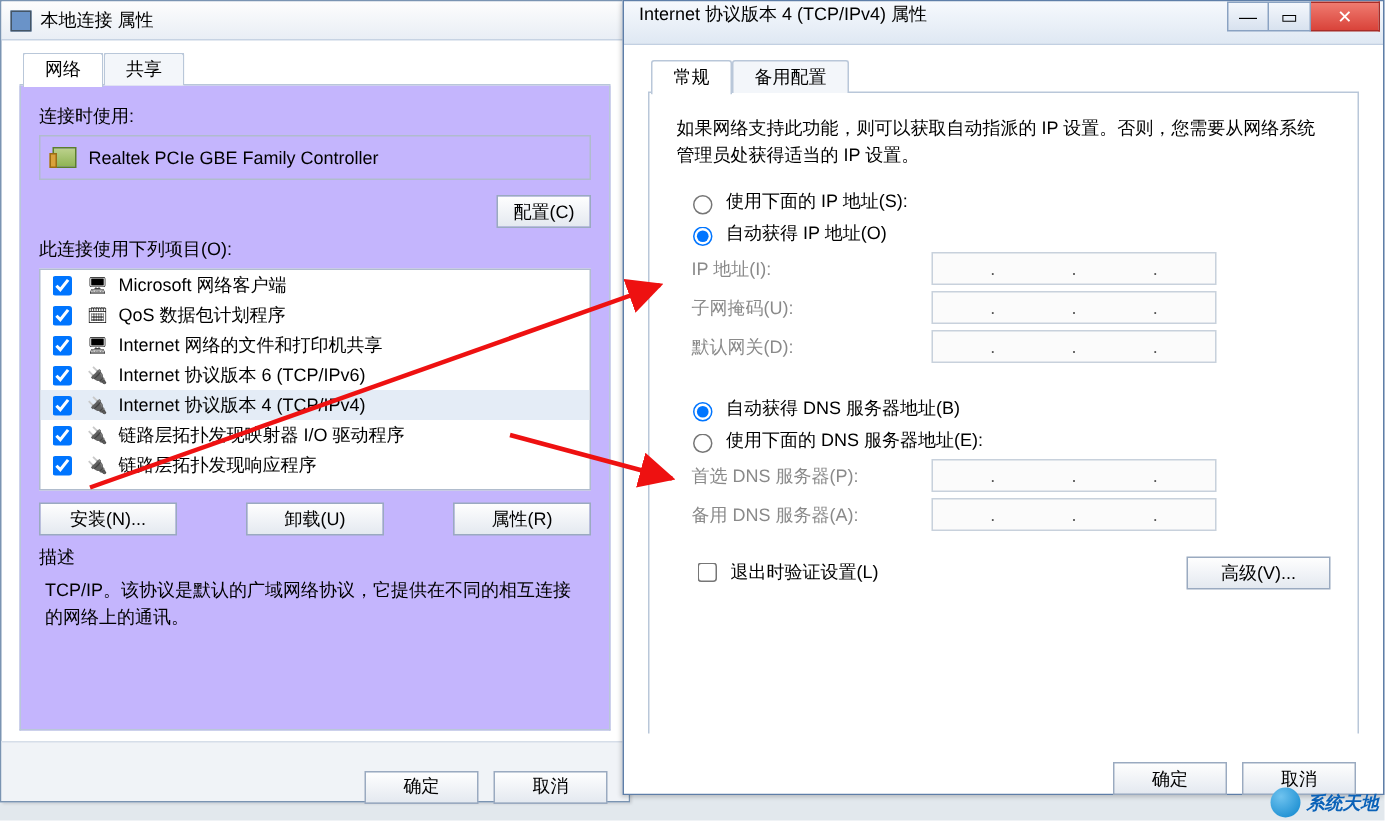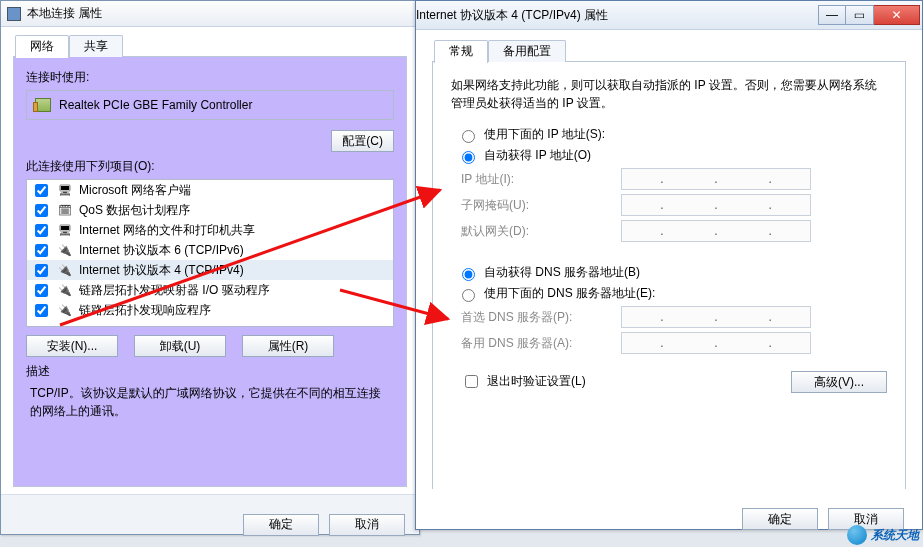--- a/index.html
+++ b/index.html
@@ -46,21 +46,21 @@
   .btn.mid{ width:92px; }
 
   
   .dlg-right{
     position:absolute; left:415px; top:0; width:508px; height:530px;
     background:#fff; border:1px solid #5e7ea8;
     box-shadow:-1px 1px 3px rgba(0,0,0,.2);
   }
   .titlebar-r{
     height:29px; background:linear-gradient(#f6f9fd,#dfe8f3);
-    display:flex; align-items:center; justify-content:space-between; padding:0 0 0 0;
+    display:flex; align-items:flex-start; justify-content:space-between; padding:0 0 0 10px;
     border-bottom:1px solid #c2d0e2;
   }
   .winbtns{ display:flex; height:20px; margin-right:2px;}
   .wb{ width:28px; height:20px; border:1px solid #8aa2c2; border-left:none;
        background:linear-gradient(#f4f7fc,#d8e2ef); display:flex; align-items:center; justify-content:center; font-size:11px; cursor:pointer;}
   .wb:first-child{ border-left:1px solid #8aa2c2;}
   .wb.close{ width:46px; background:linear-gradient(#ef7b70,#d9433a); color:#fff; border-color:#a82c27;}
   .body-r{ padding:10px 16px 0;}
   .tabs-r{ position:relative; height:22px; border-bottom:1px solid #b9c7d9;}
   .panel-r{ border:1px solid #b9c7d9; border-top:none; padding:14px 18px 18px; height:432px;}
@@ -142,21 +142,21 @@
             <input type="checkbox" class="chk" checked="" style="">
             <span class="mini-ic">🔌</span>
             <span>链路层拓扑发现映射器 I/O 驱动程序</span>
           </div>
           <div class="item-row">
             <input type="checkbox" class="chk" checked="" style="">
             <span class="mini-ic">🔌</span>
             <span>链路层拓扑发现响应程序</span>
           </div>
         </div>
-      <div style="display:flex; gap:16px; justify-content:flex-start;">
+      <div style="display:flex; gap:16px; justify-content:space-between;">
         <button class="btn mid">安装(N)...</button>
         <button class="btn mid">卸载(U)</button>
         <button class="btn mid">属性(R)</button>
       </div>
       <div class="desc-box">
         <div class="desc-label">描述</div>
         <div class="desc-text">TCP/IP。该协议是默认的广域网络协议，它提供在不同的相互连接的网络上的通讯。</div>
       </div>
     </div>
   </div>

